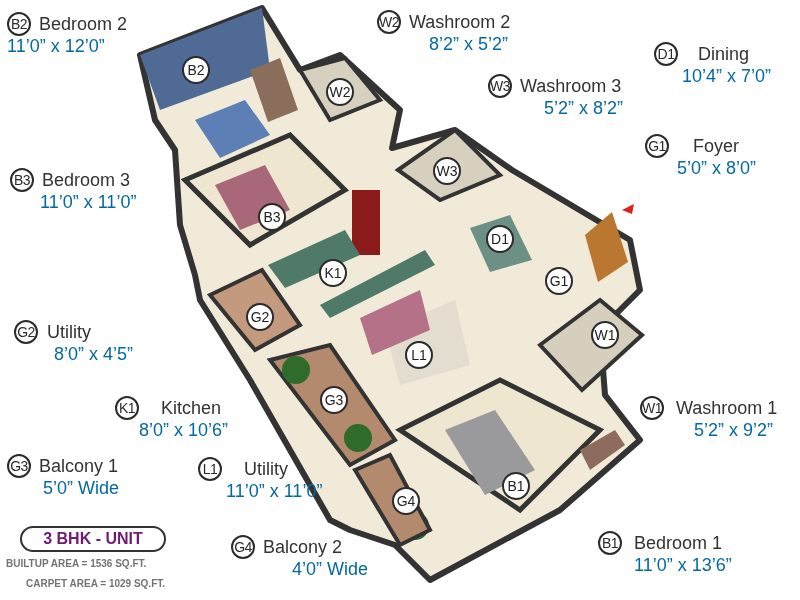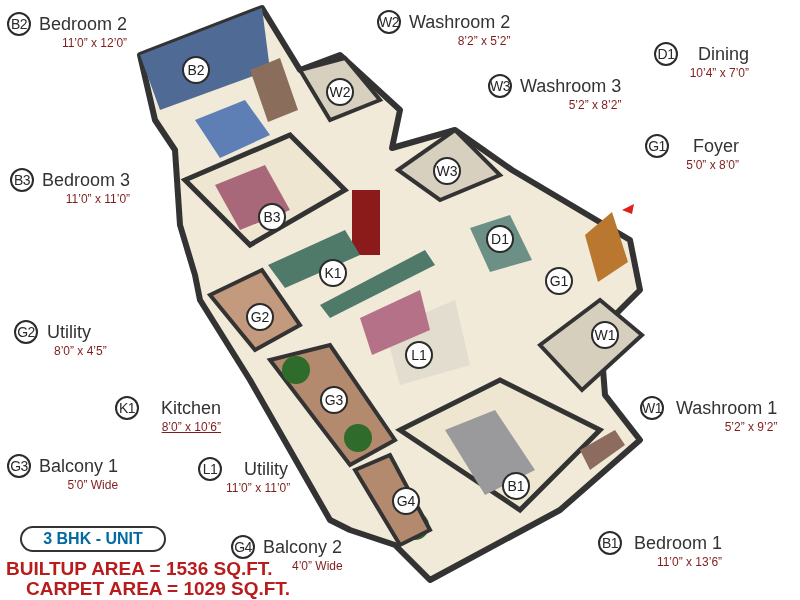--- a/index.html
+++ b/index.html
@@ -1,24 +1,24 @@
 <!DOCTYPE html>
 <html><head>
 <meta charset="utf-8">
 <style>
   html,body{margin:0;padding:0;background:#ffffff;}
   body{width:800px;height:600px;position:relative;overflow:hidden;font-family:"Liberation Sans",sans-serif;color:#333333;}
   .legend{position:absolute;display:flex;flex-direction:column;}
   .legend .row1{display:flex;align-items:center;gap:8px;}
   .badge{display:inline-flex;align-items:center;justify-content:center;border:2px solid #2b2b2b;border-radius:50%;width:24px;height:24px;font-size:14px;color:#2b2b2b;background:#fff;box-sizing:border-box;letter-spacing:-0.5px;}
   .legend .name{font-size:18px;color:#333;}
-  .legend .dim{font-size:12px;color:#7f1d1d;text-align:right;}
+  .legend .dim{font-size:18px;color:#0369a1;}
   .plan-badge{position:absolute;width:28px;height:28px;border:2px solid #2b2b2b;border-radius:50%;background:#fff;display:flex;align-items:center;justify-content:center;font-size:14px;color:#222;box-sizing:border-box;z-index:5;}
-  .unit-box{position:absolute;left:20px;top:526px;width:146px;height:26px;border:2px solid #333;border-radius:13px;display:flex;align-items:center;justify-content:center;font-weight:bold;font-size:16px;color:#0369a1;box-sizing:border-box;}
-  .area{position:absolute;font-weight:bold;font-size:19px;color:#b91c1c;white-space:nowrap;}
+  .unit-box{position:absolute;left:20px;top:526px;width:146px;height:26px;border:2px solid #333;border-radius:13px;display:flex;align-items:center;justify-content:center;font-weight:bold;font-size:16px;color:#701a75;box-sizing:border-box;}
+  .area{position:absolute;font-weight:bold;font-size:10px;color:#737373;white-space:nowrap;}
 </style>
 </head>
 <body>
 
 <div style="position:absolute;left:0;top:0;width:800px;height:600px;">
   <svg width="800" height="600" viewBox="0 0 800 600" style="position:absolute;left:0;top:0;">
 
     <polygon points="140,55 262,8 300,70 340,55 400,110 392,148 455,130 512,170 630,240 640,290 600,330 605,395 640,440 560,510 430,580 395,545 350,530 330,520 290,450 250,380 200,300 195,275 180,225 175,150 155,120" fill="#f1ead8" stroke="#333" stroke-width="6" stroke-linejoin="round"></polygon>
 
     <polygon points="140,55 262,8 270,70 160,110" fill="#4f6a95"></polygon>
@@ -111,21 +111,21 @@
       <span class="name" style="margin-left:12px;">Dining</span>
     </div>
   <span class="dim" style="margin-left:28px;">10’4” x 7’0”</span>
 </div>
 
 <div class="legend" style="left:645px;top:134px;">
   <div class="row1">
       <span class="badge">G1</span>
       <span class="name" style="margin-left:16px;">Foyer</span>
     </div>
-  <span class="dim" style="margin-left:19px;">5’0” x 8’0”</span>
+  <span class="dim" style="margin-left:32px;">5’0” x 8’0”</span>
 </div>
 
 <div class="legend" style="left:10px;top:168px;">
   <div class="row1">
       <span class="badge">B3</span>
       <span class="name">Bedroom 3</span>
     </div>
   <span class="dim" style="margin-left:30px;">11’0” x 11’0”</span>
 </div>
 
@@ -135,21 +135,21 @@
       <span class="name" style="margin-left:1px;">Utility</span>
     </div>
   <span class="dim" style="margin-left:40px;">8’0” x 4’5”</span>
 </div>
 
 <div class="legend" style="left:115px;top:396px;">
   <div class="row1">
       <span class="badge">K1</span>
       <span class="name" style="margin-left:14px;text-align:right;">Kitchen</span>
     </div>
-  <span class="dim" style="margin-left:10px;text-decoration:underline;">8’0” x 10’6”</span>
+  <span class="dim" style="margin-left:24px;">8’0” x 10’6”</span>
 </div>
 
 <div class="legend" style="left:640px;top:396px;">
   <div class="row1">
       <span class="badge">W1</span>
       <span class="name" style="margin-left:4px;">Washroom 1</span>
     </div>
   <span class="dim" style="margin-left:54px;">5’2” x 9’2”</span>
 </div>
 

